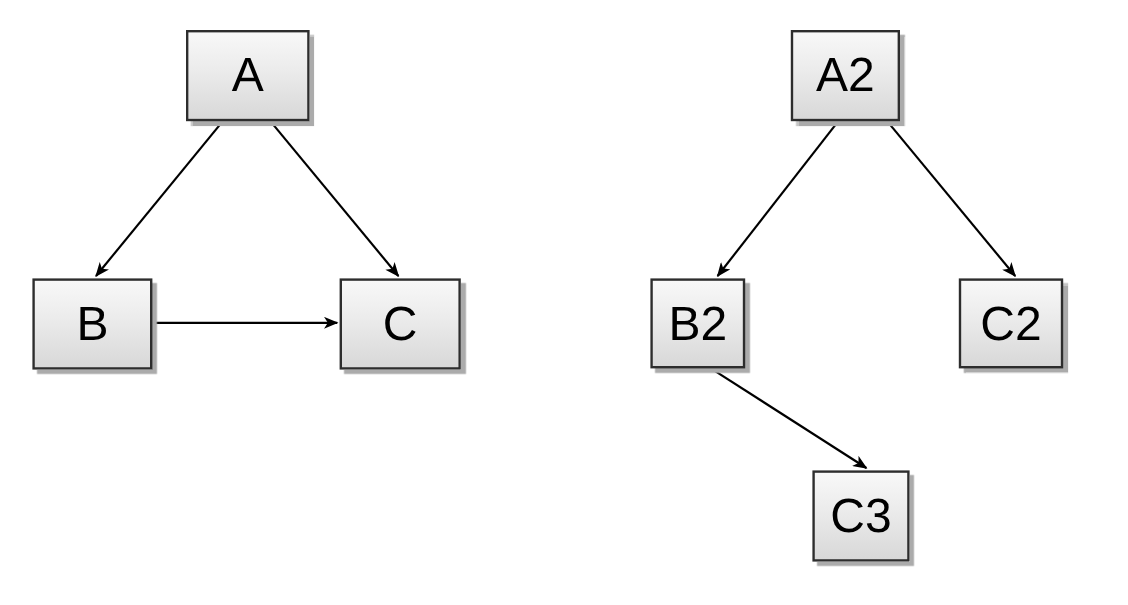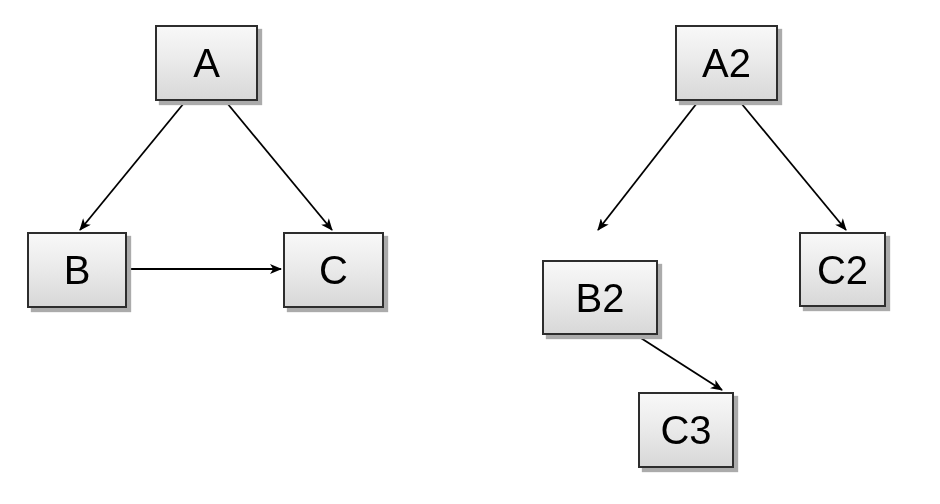--- a/index.html
+++ b/index.html
@@ -59,26 +59,26 @@
   <div id="node-layer">
       <div class="node" style="left: 155px; top: 25px; width: 103px; height: 76px;">
         <span class="node-label">A</span>
       </div>
       <div class="node" style="left: 27px; top: 232px; width: 100px; height: 76px;">
         <span class="node-label">B</span>
       </div>
       <div class="node" style="left: 283px; top: 232px; width: 101px; height: 76px;">
         <span class="node-label">C</span>
       </div>
-      <div class="node" style="left: 675px; top: 25px; width: 103px; height: 76px;">
+      <div class="node" style="left: 659px; top: 25px; width: 91px; height: 76px;">
         <span class="node-label">A2</span>
       </div>
-      <div class="node" style="left: 542px; top: 232px; width: 116px; height: 75px; margin-top: 28px;">
+      <div class="node" style="left: 542px; top: 232px; width: 79px; height: 75px;">
         <span class="node-label">B2</span>
       </div>
       <div class="node" style="left: 799px; top: 232px; width: 87px; height: 75px;">
         <span class="node-label">C2</span>
       </div>
-      <div class="node" style="left: 638px; top: 392px; width: 96px; height: 76px;">
+      <div class="node" style="left: 677px; top: 392px; width: 81px; height: 76px;">
         <span class="node-label">C3</span>
       </div>
     </div>
 </div>
 
 </body></html>

